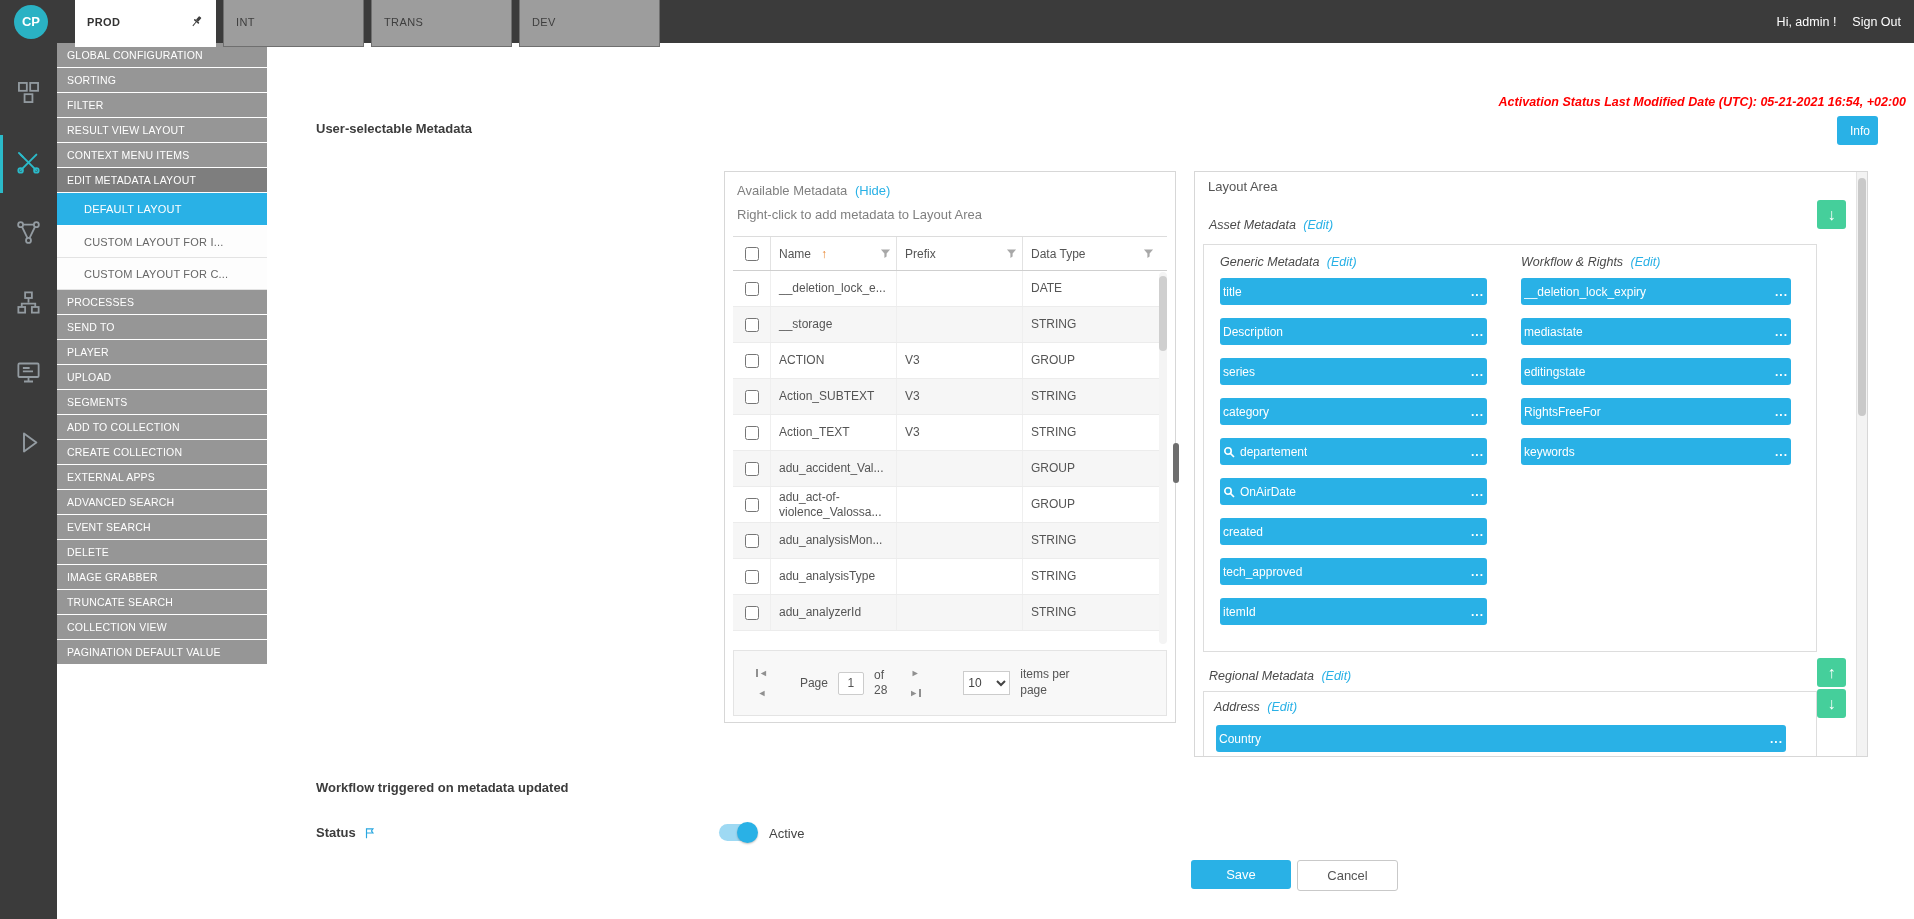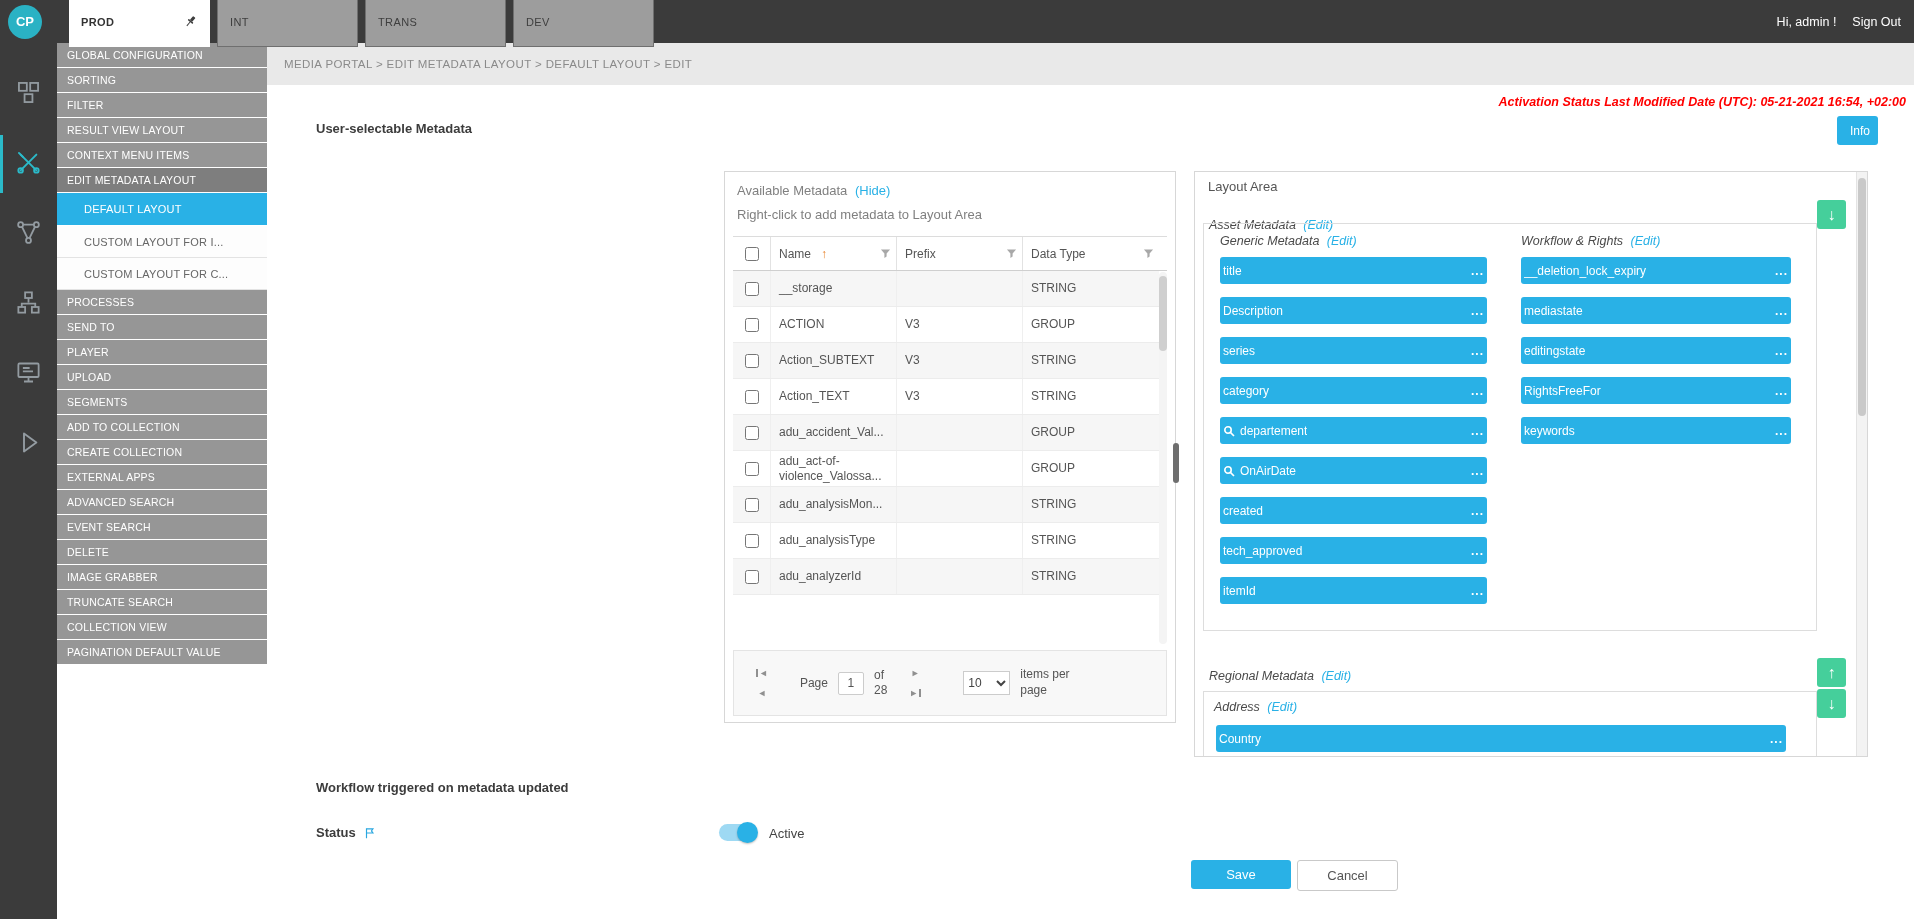--- a/index.html
+++ b/index.html
@@ -1,21 +1,21 @@
 <!DOCTYPE html>
 <html><head>
 <meta charset="utf-8">
 <style>
 *{margin:0;padding:0;box-sizing:border-box}
 html,body{width:1914px;height:919px;overflow:hidden;background:#fff;font-family:"Liberation Sans",sans-serif}
 .screen{position:relative;width:1914px;height:919px}
 
 
 .topbar{position:absolute;left:0;top:0;width:1914px;height:43px;background:#3b3b3b;display:flex;align-items:center;z-index:5}
-.logo{width:34px;height:34px;border-radius:50%;background:#2ab2c4;color:#fff;font-size:13px;font-weight:bold;display:flex;align-items:center;justify-content:center;margin-left:8px;flex:0 0 auto;cursor:pointer}
+.logo{width:34px;height:34px;border-radius:50%;background:#2ab2c4;color:#fff;font-size:13px;font-weight:bold;display:flex;align-items:center;justify-content:center;margin-left:14px;flex:0 0 auto;cursor:pointer}
 .tabs{display:flex;gap:7px;margin-left:27px;height:51px}
 .tab{width:141px;display:flex;align-items:center;padding:0 12px;font-size:11px;letter-spacing:.4px;cursor:pointer}
 .tab.active{background:#fff;color:#333;justify-content:space-between;font-weight:bold}
 .tab:not(.active){background:#9d9d9d;color:#3e3e3e;border:1px solid #6f6f6f}
 .userarea{margin-left:auto;display:flex;gap:16px;align-items:center;padding-right:13px;color:#fff;font-size:12.5px}
 .signout{cursor:pointer}
 
 
 .rail{position:absolute;left:0;top:43px;width:57px;height:876px;background:#3b3b3b;display:flex;flex-direction:column;padding-top:22px}
 .rail-icon{height:58px;display:flex;align-items:center;justify-content:center;margin-bottom:12px;color:#939ba1;cursor:pointer}
@@ -80,21 +80,21 @@
 
 
 .layout-panel{position:absolute;left:927px;top:128px;width:674px;height:586px;border:1px solid #d7d7d7;background:#fff;overflow:hidden}
 .layout-title{position:absolute;left:13px;top:7px;font-size:13px;color:#555}
 .green-btn{width:29px;height:29px;border:none;border-radius:3px;background:#45cf9b;color:#fff;font-size:16px;font-weight:bold;cursor:pointer;display:flex;align-items:center;justify-content:center;font-family:inherit;line-height:1}
 .top-move{position:absolute;left:622px;top:28px}
 .green-pair{position:absolute;left:622px;top:486px;display:flex;flex-direction:column;gap:2px}
 .group-label{font-size:12.5px;font-style:italic;color:#4a4a4a}
 .link.it{color:#29b1e6;font-style:italic;margin-left:4px;cursor:pointer;text-decoration:none}
 .asset-label{position:absolute;left:14px;top:46px}
-.asset-box{position:absolute;left:8px;top:51px;width:614px;height:408px;border:1px solid #ddd}
+.asset-box{position:absolute;left:8px;top:72px;width:614px;height:408px;border:1px solid #ddd}
 .chip-group{position:absolute;top:10px}
 .g-left{left:16px;width:267px}
 .g-right{left:317px;width:270px}
 .chip-group .group-label{margin-bottom:9px}
 .chips{display:flex;flex-direction:column;gap:13px}
 .chip{height:27px;background:#29b1e6;border-radius:3px;color:#fff;display:flex;align-items:center;padding:0 3px;font-size:12px;cursor:pointer}
 .chip-label{white-space:nowrap;overflow:hidden;text-overflow:ellipsis}
 .chip-more{margin-left:auto;font-weight:bold;letter-spacing:1px;padding-left:8px}
 .chip-search{margin-right:5px;flex:0 0 auto}
 .regional-label{position:absolute;left:14px;top:497px}
@@ -219,23 +219,20 @@
       <div class="menu-item gray">EVENT SEARCH</div>
       <div class="menu-item gray">DELETE</div>
       <div class="menu-item gray">IMAGE GRABBER</div>
       <div class="menu-item gray">TRUNCATE SEARCH</div>
       <div class="menu-item gray">COLLECTION VIEW</div>
       <div class="menu-item gray">PAGINATION DEFAULT VALUE</div>
     </nav>
 
   <main class="main">
 
-    <div class="breadcrumb-bar">
-      <span class="breadcrumb">MEDIA PORTAL &gt; EDIT METADATA LAYOUT &gt; DEFAULT LAYOUT &gt; EDIT</span>
-    </div>
 
     <div class="activation">
       <span>Activation Status Last Modified Date (UTC):</span><span> 05-21-2021 16:54, +02:00</span>
     </div>
 
     <div class="section-label">User-selectable Metadata</div>
 
     <button class="btn cyan info-btn">Info</button>
 
     <section class="available-panel">
@@ -273,20 +270,28 @@
             <span>Data Type</span>
             <span class="spacer"></span>
             <span class="funnel">
                 <svg width="11" height="11" viewBox="0 0 12 12">
                   <path d="M1 1.5h10L7.2 6v3.4L4.8 10.8V6L1 1.5z" fill="#a8a8a8"></path>
                 </svg>
               </span>
           </div>
         </div>
         <div class="grid-body">
+            <div class="grid-row">
+              <div class="cell col-check">
+                <input type="checkbox" style="">
+              </div>
+              <div class="cell col-name">__deletion_lock_e...</div>
+              <div class="cell col-prefix"></div>
+              <div class="cell col-type">DATE</div>
+            </div>
             <div class="grid-row alt">
               <div class="cell col-check">
                 <input type="checkbox" style="">
               </div>
               <div class="cell col-name">__storage</div>
               <div class="cell col-prefix"></div>
               <div class="cell col-type">STRING</div>
             </div>
             <div class="grid-row">
               <div class="cell col-check">

